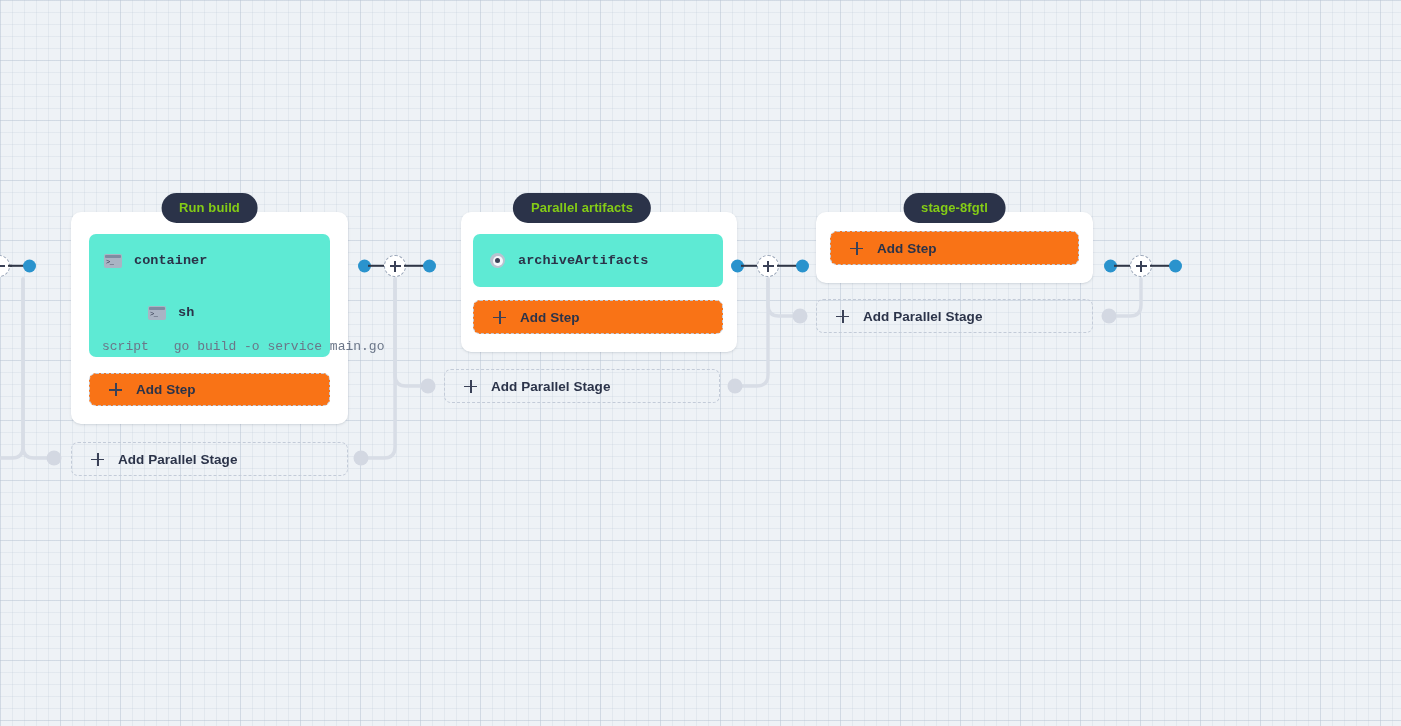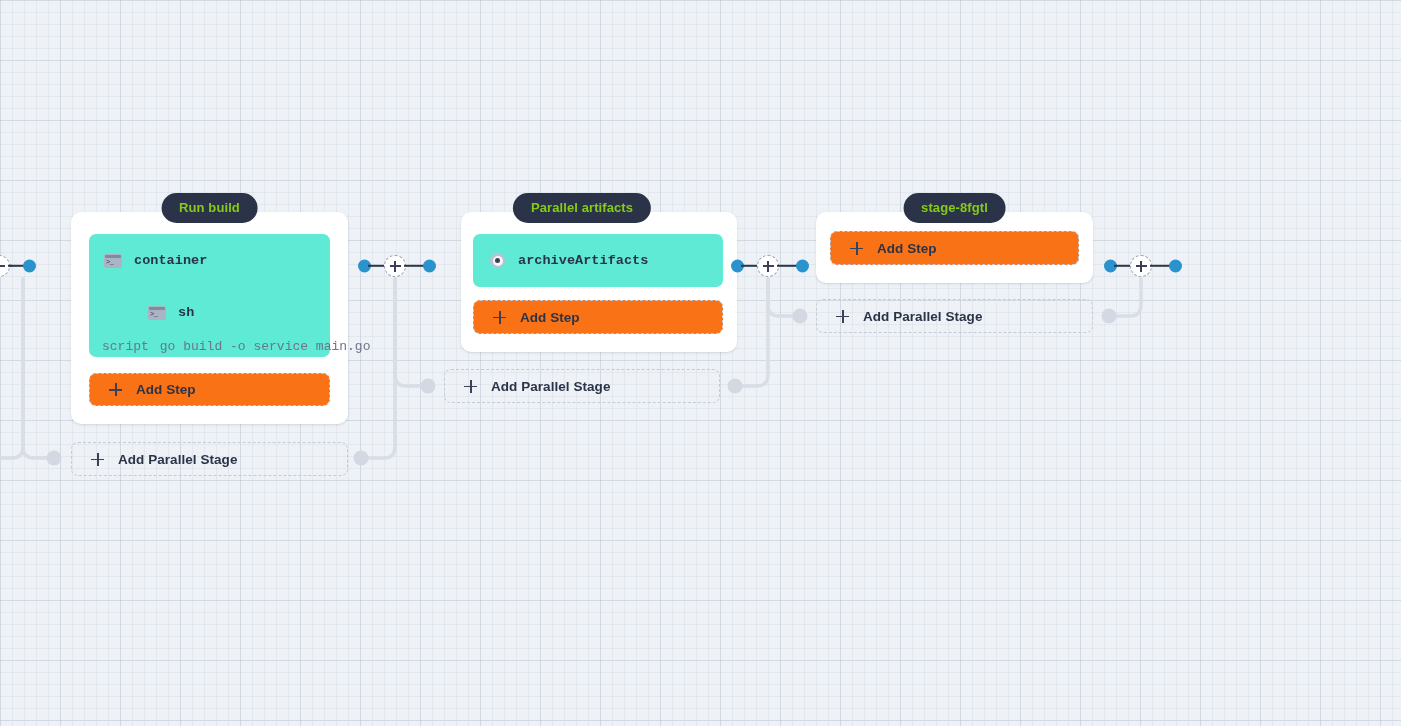--- a/index.html
+++ b/index.html
@@ -289,21 +289,21 @@
         <div class="step-row" style="left:15px; top:19px;">
           <span class="icon-terminal"></span>
           <span class="step-label">container</span>
         </div>
 
         <div class="step-row" style="left:21px; top:71px;margin-left:38px;">
           <span class="icon-terminal"></span>
           <span class="step-label">sh</span>
         </div>
 
-        <div class="script-row" style="left:13px; top:105px;">
+        <div class="script-row" style="left:13px; top:105px;gap:14px;">
           <span class="script-key">script</span>
           <span class="script-val">go build -o service main.go</span>
         </div>
       </div>
 
       <div class="add-btn in-card" style="left:18px; top:161px; width:241px; height:33px;">
         <span class="plus-glyph"></span>
         <span class="add-btn-label">Add Step</span>
       </div>
     </div>

